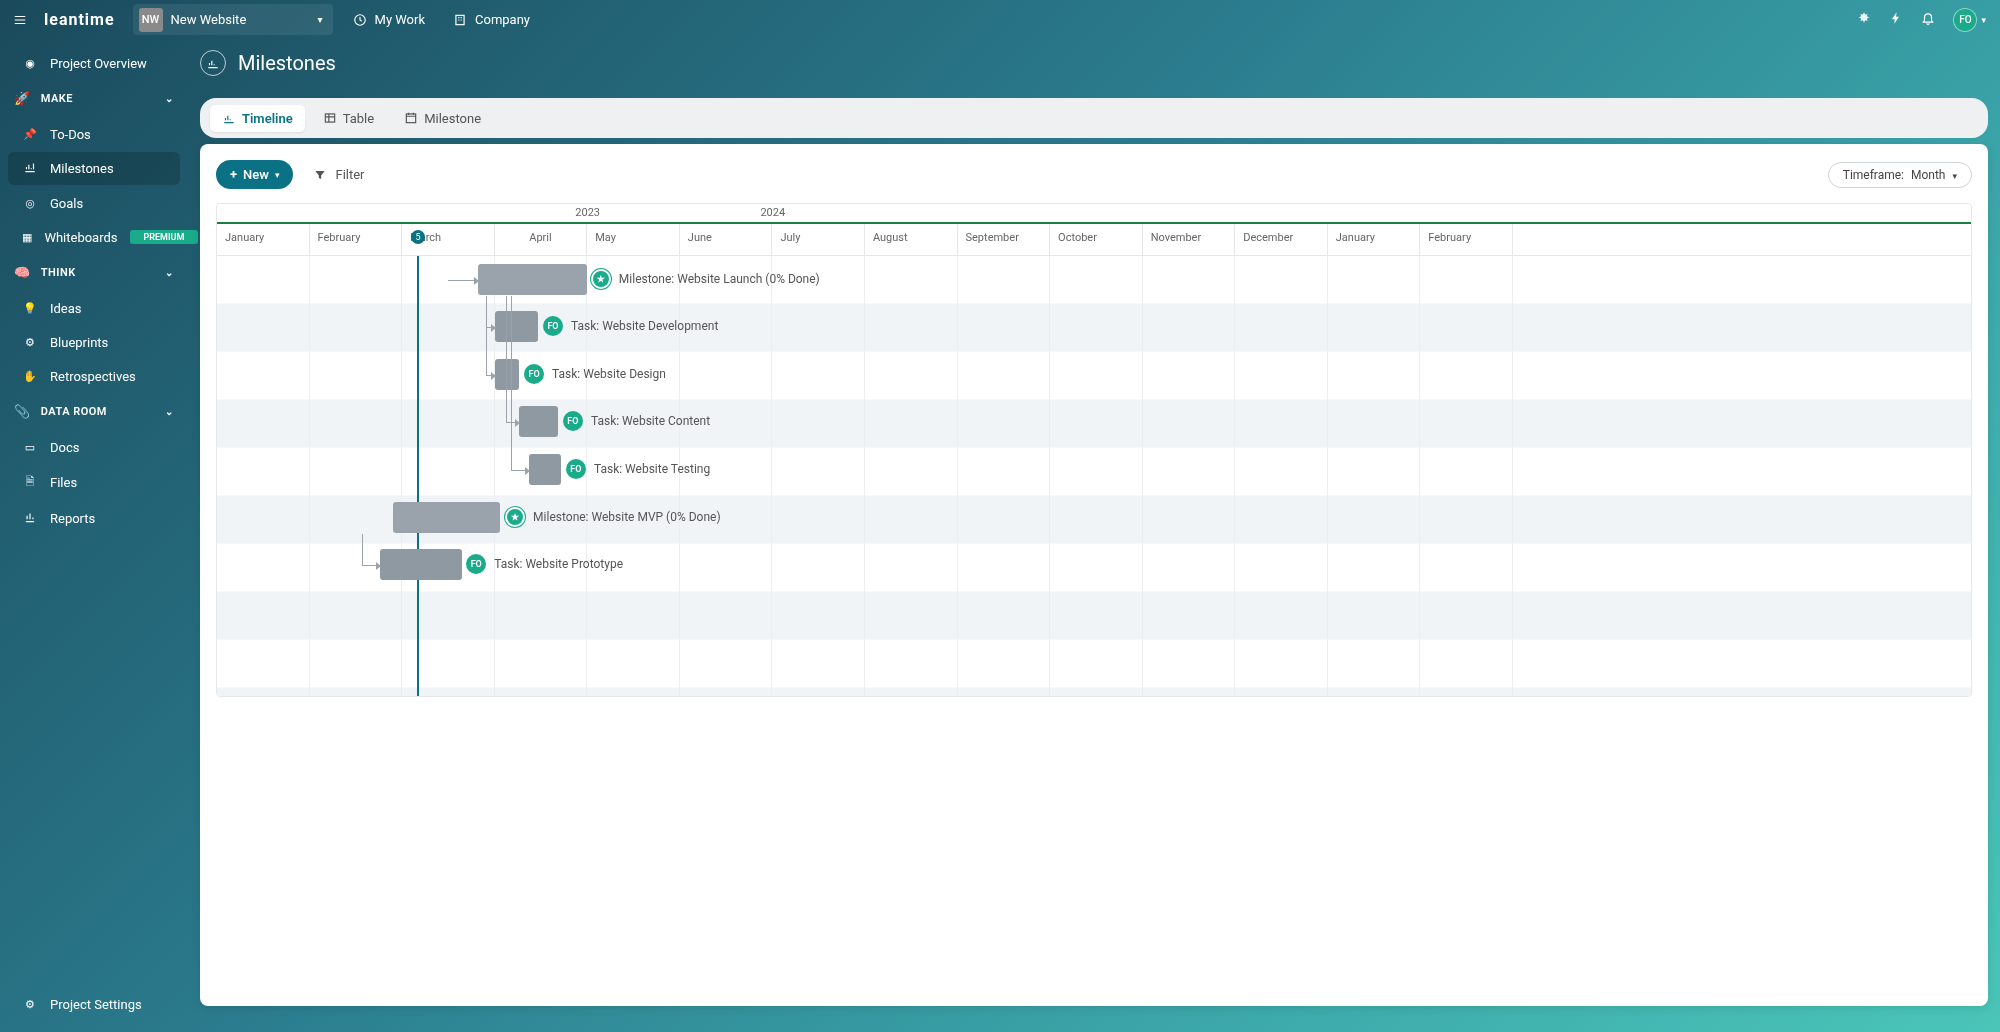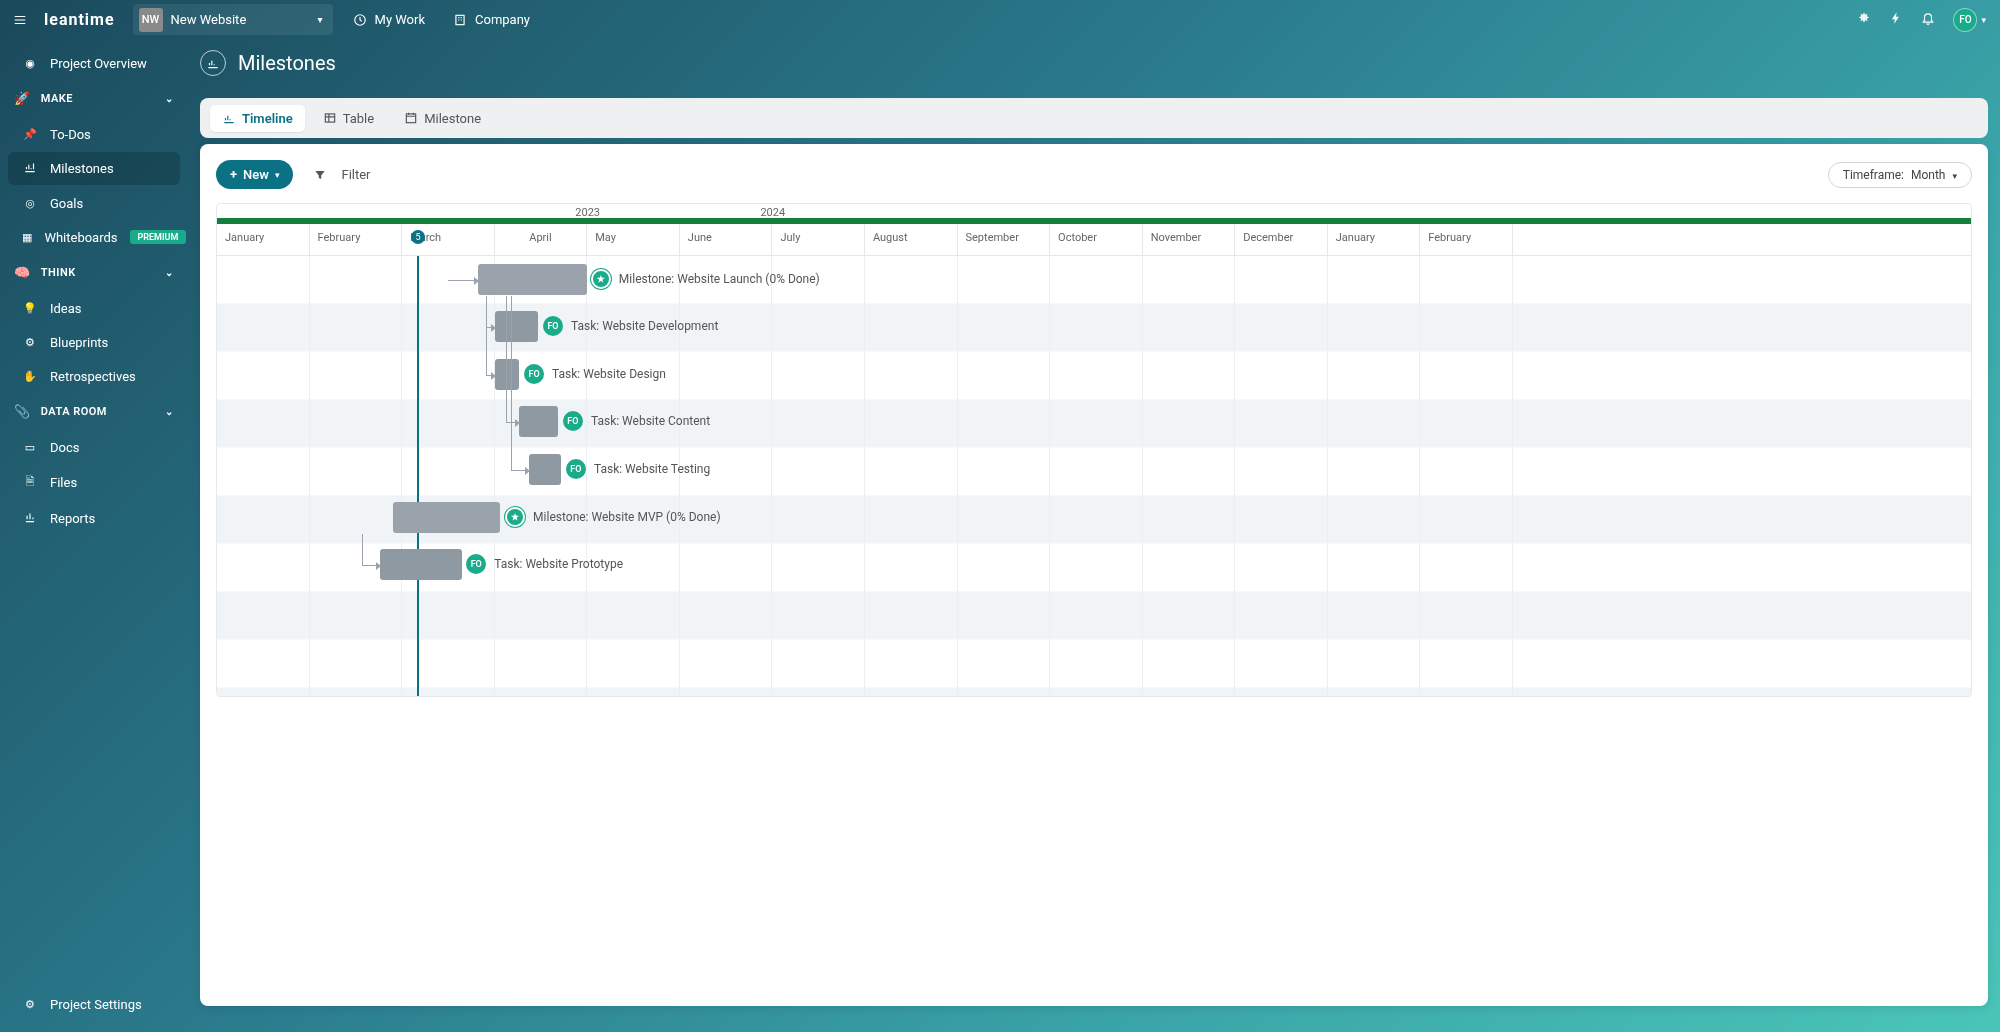--- a/index.html
+++ b/index.html
@@ -19,43 +19,43 @@
 
 
 .sidebar { position:absolute; left:0; top:39px; bottom:0; width:188px; color:#fff; font-size:13px; }
 .side-item { display:flex; align-items:center; gap:12px; padding:8px 14px; cursor:pointer; border-radius:6px; margin:2px 8px; min-height:32px; }
 .side-item.no-margin { margin:2px 0 2px 8px; }
 .side-item.active { background:rgba(0,0,0,0.18); }
 .side-item .icon { width:16px; text-align:center; font-size:11px; }
 .side-group { display:flex; align-items:center; gap:10px; padding:10px 14px; font-size:11px; font-weight:600; letter-spacing:0.5px; cursor:pointer; }
 .side-group .emoji { font-size:13px; }
 .side-group .chev { margin-left:auto; font-size:10px; }
-.premium-badge { background:#1aab8b; color:#fff; font-size:9px; font-weight:600; padding:2px 8px; border-radius:3px; margin-left:auto; }
+.premium-badge { background:#1aab8b; color:#fff; font-size:9px; font-weight:600; padding:2px 14px; border-radius:3px; margin-left:auto; }
 .side-settings { position:absolute; bottom:10px; left:0; right:0; }
 
 
 .page-title-bar { position:absolute; left:188px; top:50px; display:flex; align-items:center; gap:12px; color:#fff; padding-left:12px; }
 .pt-icon { width:26px; height:26px; border:1.5px solid rgba(255,255,255,0.7); border-radius:50%; display:flex; align-items:center; justify-content:center; font-size:12px; }
 .pt-text { font-size:20px; font-weight:400; }
 
 
-.tabs-card { position:absolute; left:200px; right:12px; top:98px; height:40px; background:#eef0f2; border-radius:8px; display:flex; align-items:center; padding:0 10px; gap:6px; }
+.tabs-card { position:absolute; left:200px; right:12px; top:98px; height:40px; background:#eef0f2; border-radius:16px; display:flex; align-items:center; padding:0 10px; gap:6px; }
 .tab { display:flex; align-items:center; gap:6px; padding:6px 12px; font-size:13px; color:#555; cursor:pointer; border-radius:5px; }
 .tab.active { background:#fff; color:#0b7285; font-weight:600; box-shadow:0 1px 2px rgba(0,0,0,0.08); }
 
 
 .main-card { position:absolute; left:200px; right:12px; top:144px; bottom:26px; background:#fff; border-radius:8px; box-shadow:0 2px 10px rgba(0,0,0,0.1); padding:16px; }
 .toolbar { display:flex; align-items:center; gap:12px; margin-bottom:14px; }
 .btn-new { background:#0b7285; color:#fff; border:none; padding:7px 14px; border-radius:16px; font-size:13px; font-weight:500; display:flex; align-items:center; gap:6px; cursor:pointer; }
-.filter-link { color:#555; font-size:13px; display:flex; align-items:center; gap:14px; cursor:pointer; padding:4px 8px; }
+.filter-link { color:#555; font-size:13px; display:flex; align-items:center; gap:8px; cursor:pointer; padding:4px 8px; }
 .timeframe { margin-left:auto; border:1px solid #d0d5d9; border-radius:16px; padding:5px 14px; font-size:12px; color:#444; cursor:pointer; }
 
 
 .gantt-wrap { border:1px solid #e5e8ea; border-radius:4px; overflow:hidden; }
-.gantt-hdr-years { display:flex; height:20px; font-size:11px; color:#666; position:relative; border-bottom:6px solid #15803d; }
+.gantt-hdr-years { display:flex; height:20px; font-size:11px; color:#666; position:relative; border-bottom:2px solid #15803d; }
 .gantt-hdr-months { display:flex; height:32px; border-bottom:1px solid #e5e8ea; }
 .month-cell { border-right:1px solid #e5e8ea; font-size:11px; color:#666; padding:7px 8px; }
 .gantt-body { position:relative; height:440px; background:repeating-linear-gradient(#fff 0,#fff 47px,#f6f8f9 47px,#f6f8f9 48px,#f1f4f6 48px,#f1f4f6 95px,#f6f8f9 95px,#f6f8f9 96px); }
 .gantt-grid { position:absolute; inset:0; display:flex; pointer-events:none; }
 .grid-col { border-right:1px solid #eceff1; }
 .today-line { position:absolute; top:0; bottom:0; width:2px; background:#0b7285; }
 .today-badge { position:absolute; top:-26px; width:14px; height:14px; background:#0b7285; color:#fff; font-size:9px; border-radius:50%; display:flex; align-items:center; justify-content:center; left:-6px; }
 .row-bar { position:absolute; height:31px; background:#9aa3ab; border-radius:3px; cursor:pointer; }
 .row-bar.milestone { background:#9aa3ab; }
 .row-bar.task { background:#8f99a2; }

